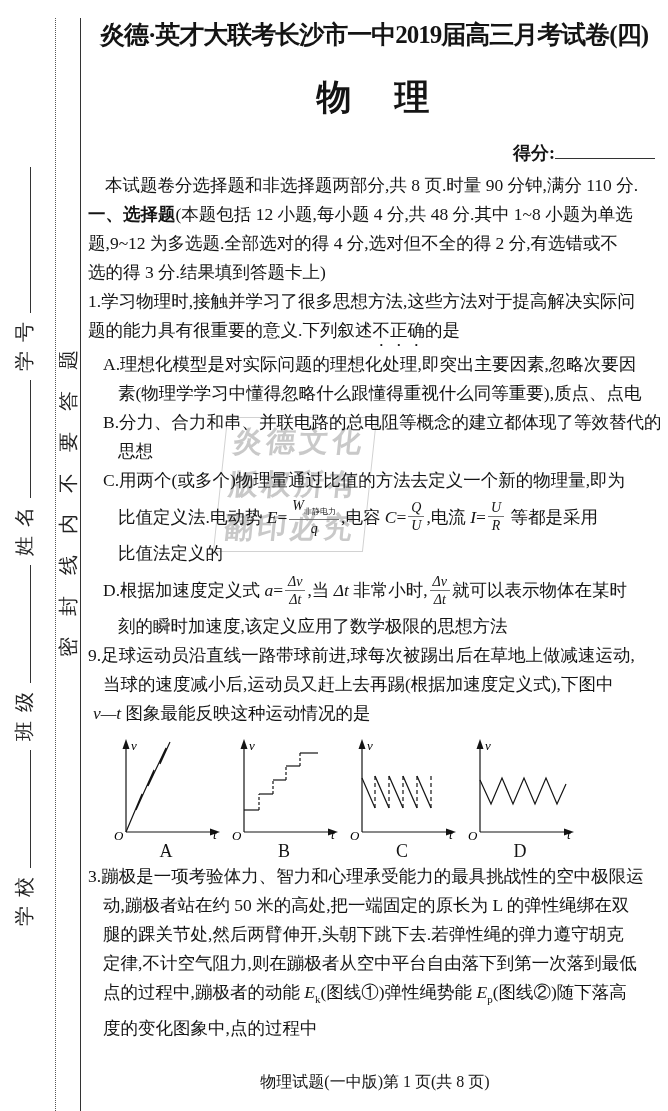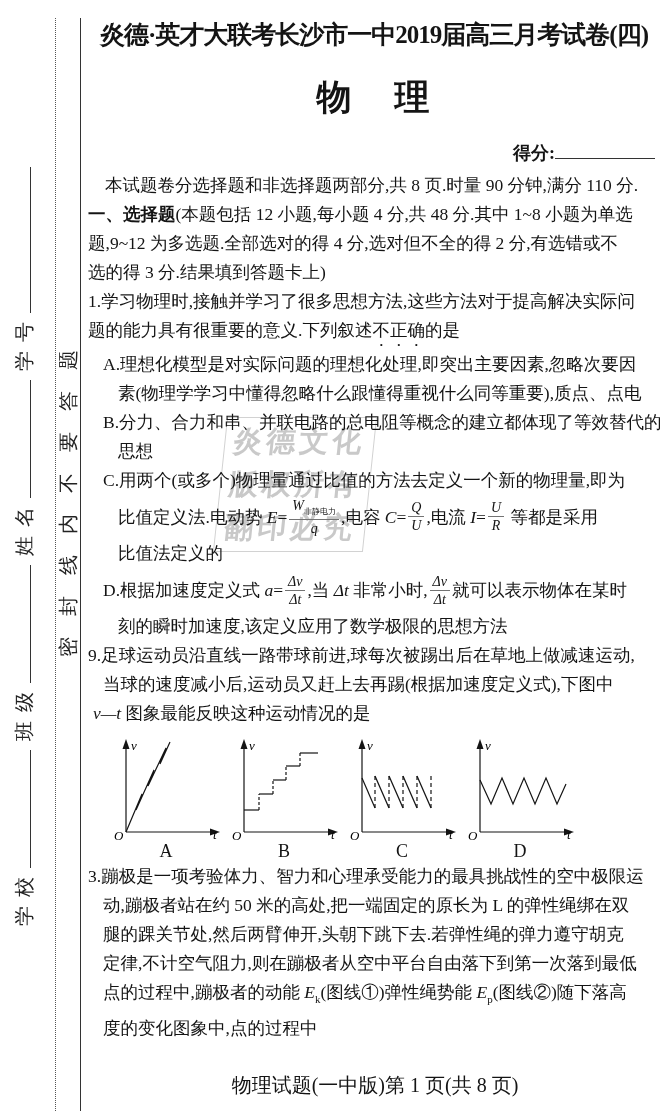--- a/index.html
+++ b/index.html
@@ -52,21 +52,21 @@
   .frac .d{display:block;font-size:14px;line-height:17px;}
   .frac sub{font-size:8px;}
 
   
   .graphs{display:flex;gap:6px;margin:8px 0 0 22px;}
   .graph{width:112px;text-align:center;}
   .graph svg{display:block;}
   .glabel{font-size:18px;line-height:22px;}
 
   
-  .footer{position:absolute;left:88px;top:1072px;width:574px;text-align:center;font-size:20px;z-index:1;}
+  .footer{position:absolute;left:88px;top:1072px;width:574px;text-align:center;font-size:16px;z-index:1;}
 </style>
 </head>
 <body>
 
 <div class="page">
 
   <div class="vline-dotted"></div>
   <div class="vline-solid"></div>
 
   <div class="student-col">

